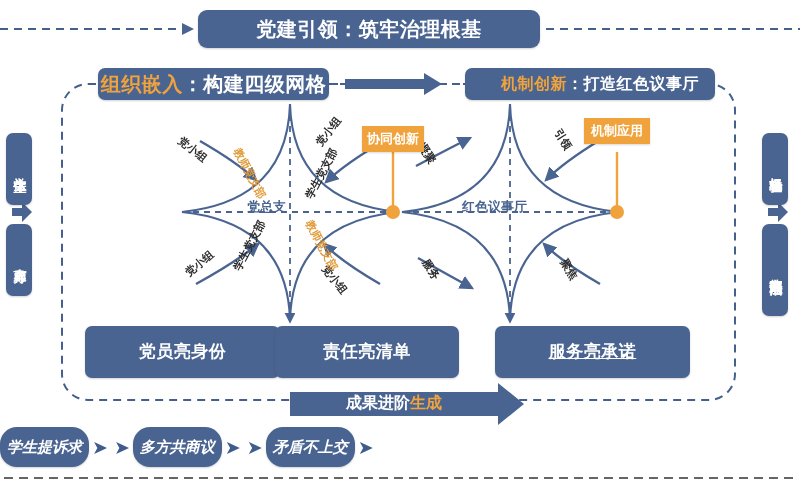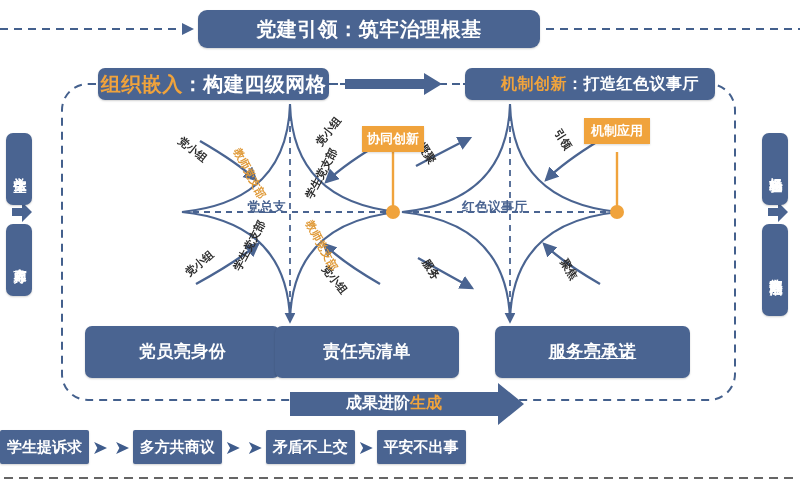--- a/index.html
+++ b/index.html
@@ -34,24 +34,24 @@
 
   
   .resbox{top:326px;height:52px;font-size:17px;}
   #res-1{left:85px;width:195px;}
   #res-2{left:275px;width:184px;}
   #res-3{left:495px;width:195px;text-decoration:underline;}
 
   
   #chain{position:absolute;left:0;top:427px;width:800px;height:40px;
          display:flex;align-items:center;}
-  .chain-item{background:#4a6491;border-radius:2px;color:#fff;font-weight:bold;
-              font-size:15px;height:34px;display:flex;align-items:center;
+  .chain-item{background:#4a6491;border-radius:17px;color:#fff;font-weight:bold;
+              font-size:15px;height:40px;display:flex;align-items:center;
               justify-content:center;padding:0 7px;white-space:nowrap;
-              box-shadow:0 1px 2px rgba(0,0,0,.18);}
+              box-shadow:0 1px 2px rgba(0,0,0,.18);font-style:italic;}
   .chain-arrow{color:#3f5c8c;font-size:19px;line-height:1;padding:0 3px;
                display:flex;align-items:center;}
 
   
   .obadge{position:absolute;background:#f0a33c;border-radius:0;color:#fff;
           font-weight:bold;font-size:13px;display:flex;align-items:center;
           justify-content:center;height:26px;box-shadow:0 1px 2px rgba(0,0,0,.15);}
   #ob-1{left:362px;top:126px;width:62px;}
   #ob-2{left:584px;top:118px;width:66px;}
 
@@ -194,16 +194,15 @@
 
   <div id="chain">
     <div class="chain-item">学生提诉求</div>
     <div class="chain-arrow">➤</div>
     <div class="chain-arrow">➤</div>
     <div class="chain-item">多方共商议</div>
     <div class="chain-arrow">➤</div>
     <div class="chain-arrow">➤</div>
     <div class="chain-item">矛盾不上交</div>
     <div class="chain-arrow">➤</div>
-    <div class="chain-item">平安不出事</div>
   </div>
 
 </div>
 
 </body></html>

